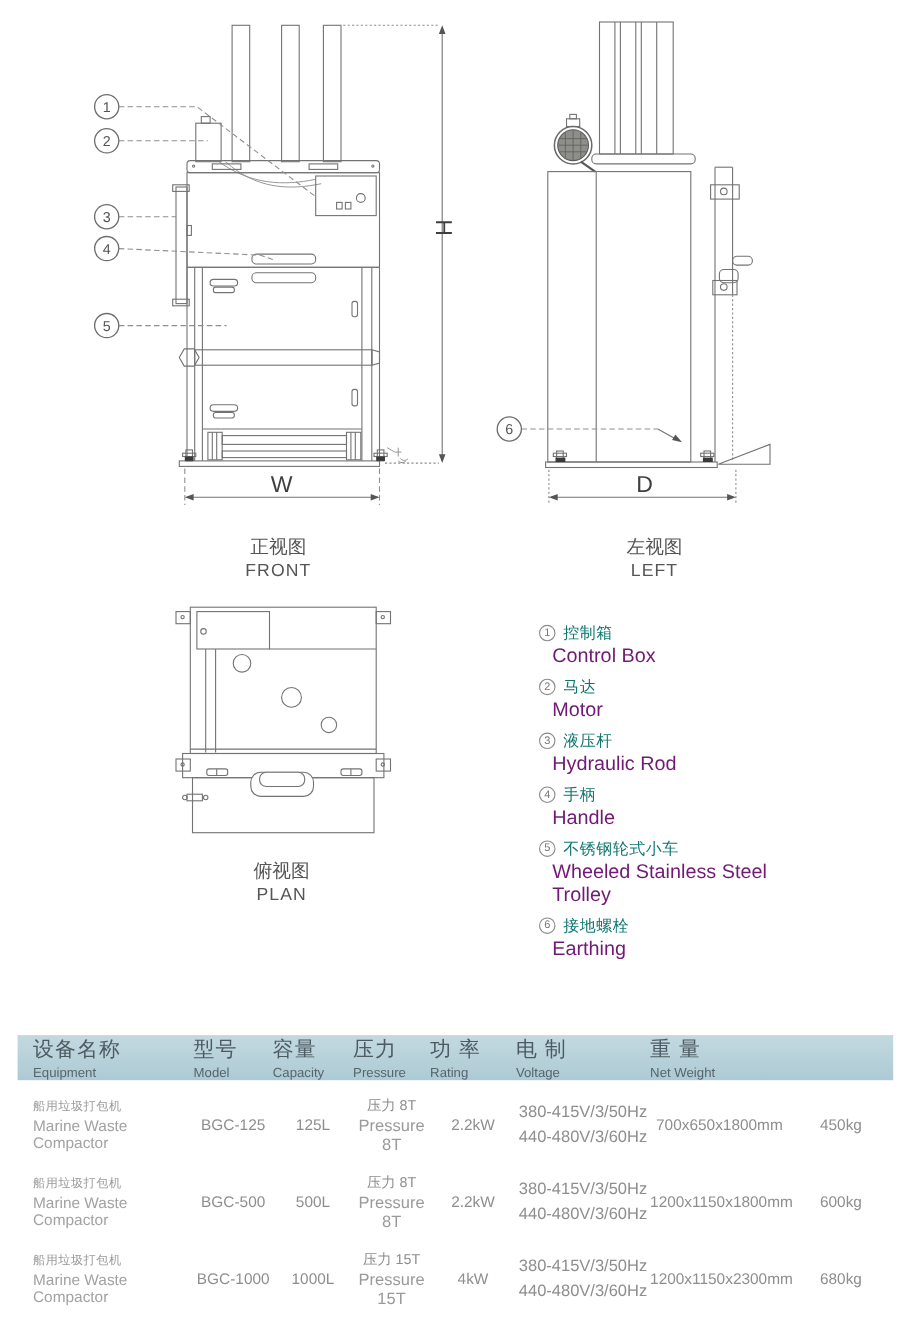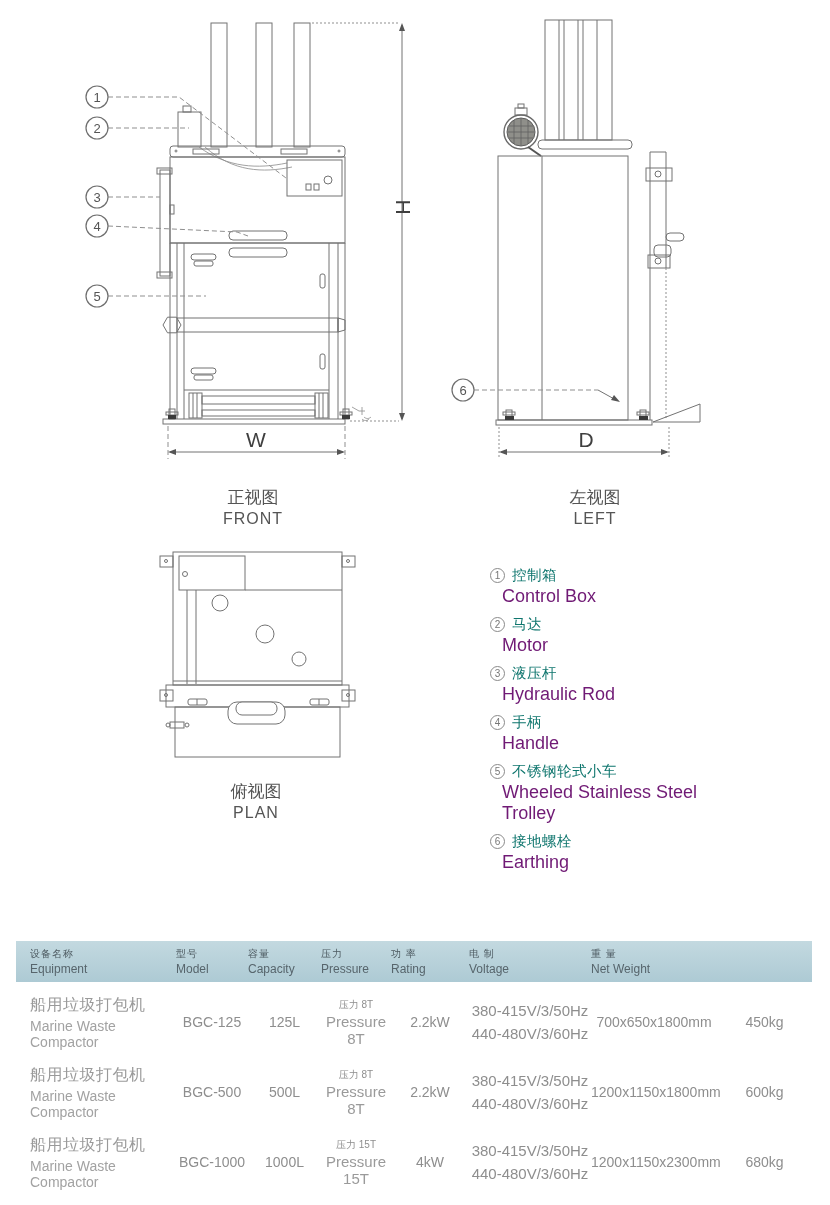--- a/index.html
+++ b/index.html
@@ -28,29 +28,29 @@
                 font-size:10px; line-height:14px; text-align:center; color:#777; margin-right:7px; flex:0 0 auto; }
   .legend-cn { font-size:14.5px; color:#0f766e; letter-spacing:0.5px; }
   .legend-en { font-size:18px; color:#701a75; margin-left:12px; margin-top:1px; }
 
   
   #spec-table { position:absolute; left:16px; top:941px; width:796px; }
   .grid-row { display:grid; grid-template-columns:160px 72px 73px 70px 78px 122px 126px 95px; }
   #spec-head { background:linear-gradient(#c3d9e0,#adcad4); height:41px; align-items:center; }
   .hcell { }
   .hcell:first-child { text-align:left; padding-left:14px; }
-  .h-cn { font-size:10px; color:#4d5a61; letter-spacing:1px; }
+  .h-cn { font-size:19px; color:#4d5a61; letter-spacing:1px; }
   .h-en { font-size:12px; color:#57656c; margin-top:1px; }
   #spec-body { margin-top:5px; }
   .body-row { height:70px; align-items:center; }
   .cell { text-align:center; font-size:14px; color:#8e8e8e; }
   .cell-equip { text-align:left; padding-left:14px; }
-  .eq-cn { font-size:16px; color:#9a9a9a; letter-spacing:0.5px; }
+  .eq-cn { font-size:11px; color:#9a9a9a; letter-spacing:0.5px; }
   .eq-en { font-size:14px; color:#a2a2a2; margin-top:2px; }
-  .pr-cn { font-size:10px; color:#8e8e8e; }
+  .pr-cn { font-size:13px; color:#8e8e8e; }
   .pr-en { font-size:15px; color:#9a9a9a; margin-top:1px; }
   .volt-line { font-size:15px; color:#8e8e8e; line-height:1.55; }
 </style>
 </head>
 <body>
 
 <div id="page">
 
   <svg id="drawing" width="830" height="830" viewBox="0 0 830 830">
 

